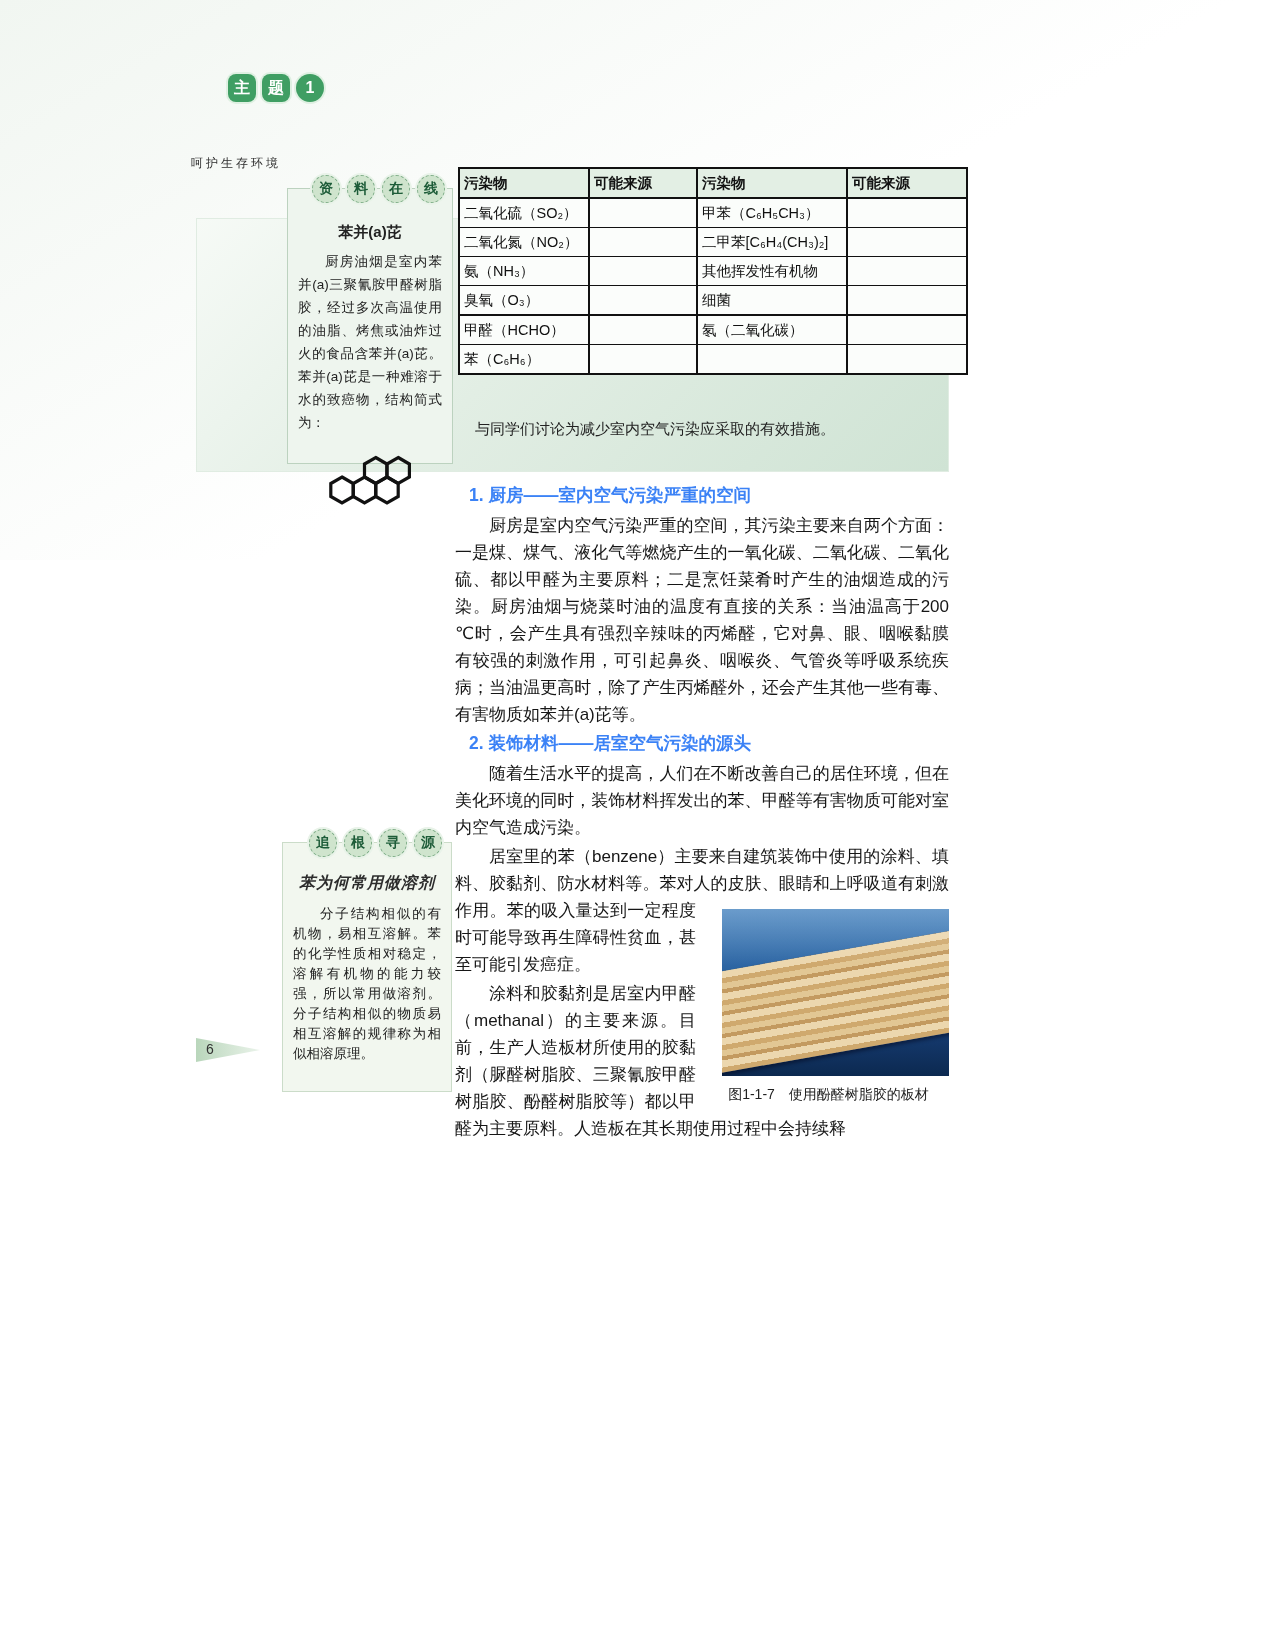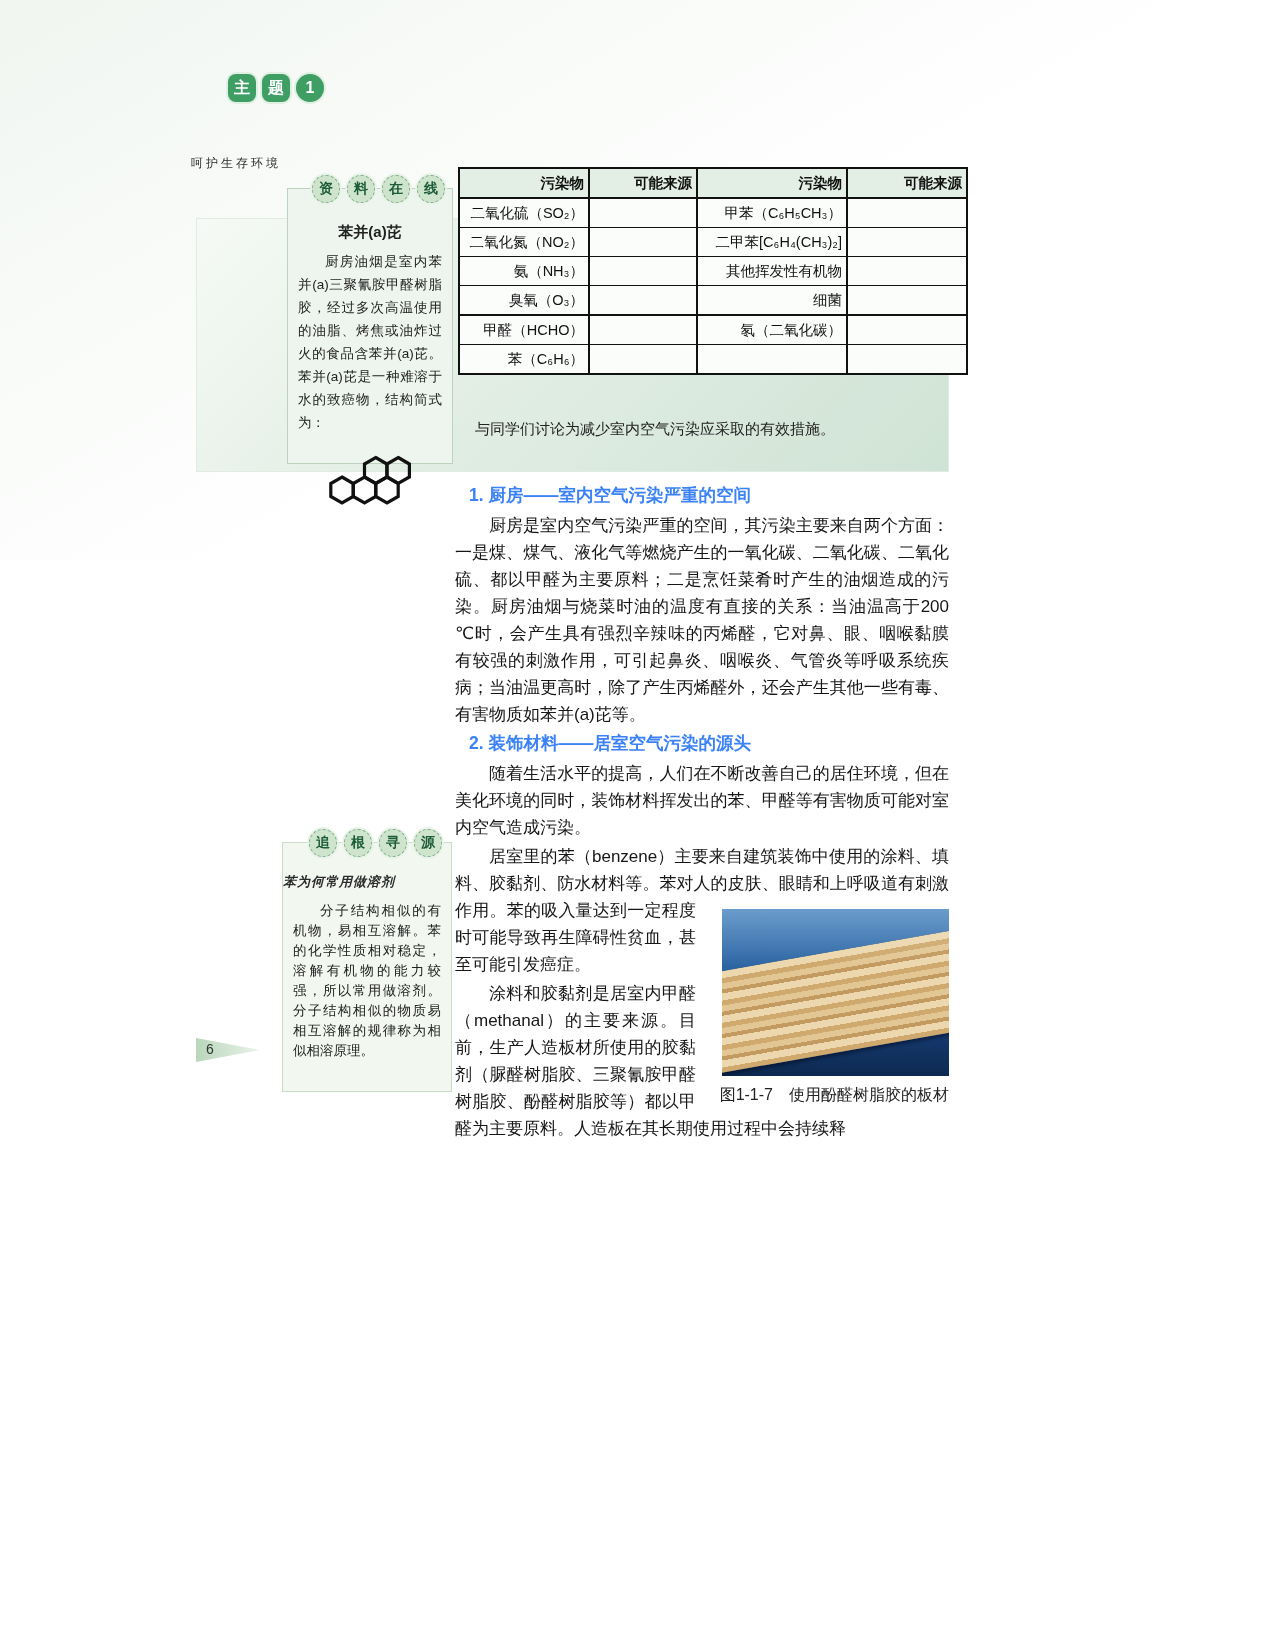--- a/index.html
+++ b/index.html
@@ -31,21 +31,21 @@
   
   .res-card{position:absolute;left:287px;top:188px;width:164px;height:274px;
             background:#eef5ee;border:1px solid #bcd2bf;}
   .res-card .title{margin-top:34px;text-align:center;font-size:15px;font-weight:bold;color:#222;}
   .res-card .body{margin:8px 10px 0 10px;font-size:13.5px;line-height:23px;text-align:justify;
                   text-indent:2em;color:#222;}
   .res-card .structure{display:flex;justify-content:center;margin-top:4px;}
 
   
   .ptable{position:absolute;left:458px;top:167px;border-collapse:collapse;background:#fbfdfb;}
-  .ptable th,.ptable td{border:1px solid #111;font-size:14.5px;text-align:right;
+  .ptable th,.ptable td{border:1px solid #111;font-size:14.5px;text-align:left;
                         height:28px;padding:0 4px;color:#111;}
   .ptable th{background:#e3efe4;font-weight:bold;border-bottom:2.5px solid #111;}
   .ptable .c1{width:120px;} .ptable .c2{width:98px;} .ptable .c3{width:140px;} .ptable .c4{width:110px;}
   .ptable th,.ptable td{border-left-width:2px;border-right-width:2px;}
   .ptable tr.thick td{border-top:2.5px solid #111;}
   .ptable{border:2.5px solid #111;}
 
   .table-note{position:absolute;left:475px;top:420px;width:455px;font-size:15px;color:#222;}
 
   
@@ -55,26 +55,26 @@
   .main-text p{margin:0 0 2px 0;text-indent:2em;}
   .fig-spacer{float:right;width:1px;height:66px;margin-right:-1px;}
   .fig-float{float:right;clear:right;width:241px;margin:0 0 4px 12px;}
   .plywood{position:relative;width:227px;height:167px;margin-left:14px;overflow:hidden;
            background:linear-gradient(180deg,#4a86c0 0%,#2a62a0 38%,#14386b 78%,#0c2950 100%);}
   .plywood .wood{position:absolute;left:-35px;top:40px;width:330px;height:100px;transform:rotate(-10deg);
            background:repeating-linear-gradient(180deg,#ecd7ae 0 7px,#cfa96e 7px 12px,#e2c794 12px 18px,#c39a60 18px 22px);
            box-shadow:0 3px 4px rgba(0,0,20,.45);}
   .plywood .glare{position:absolute;left:0;top:0;width:100%;height:34%;
            background:linear-gradient(180deg,rgba(255,255,255,.18),rgba(255,255,255,0));}
-  .fig-cap{margin-top:5px;text-align:right;font-size:16px;color:#222;width:241px;}
+  .fig-cap{margin-top:5px;text-align:center;font-size:14px;color:#222;width:241px;}
 
   
   .root-card{position:absolute;left:282px;top:842px;width:168px;height:248px;
              background:#f2f7ef;border:1px solid #cbdcc9;}
-  .root-card .title{margin-top:30px;font-size:13px;font-style:italic;
+  .root-card .title{margin-top:30px;text-align:center;font-size:16px;font-style:italic;
                     font-weight:bold;color:#2c2c2c;letter-spacing:1px;}
   .root-card .body{margin:10px 10px 0 10px;font-size:13.5px;line-height:20px;text-align:justify;
                    text-indent:2em;color:#222;}
 
   
   .pageno{position:absolute;left:196px;top:1038px;width:64px;height:24px;}
   .pageno .tri{position:absolute;left:0;top:0;width:64px;height:24px;
                background:linear-gradient(90deg,#b9d6bb,#eaf3ea);
                clip-path:polygon(0 0,100% 50%,0 100%);}
   .pageno .num{position:absolute;left:10px;top:3px;font-size:14px;color:#333;}

